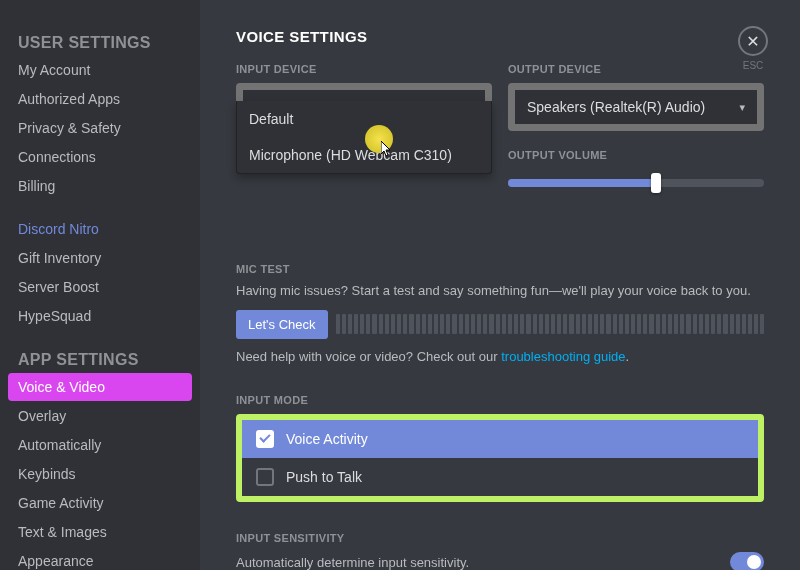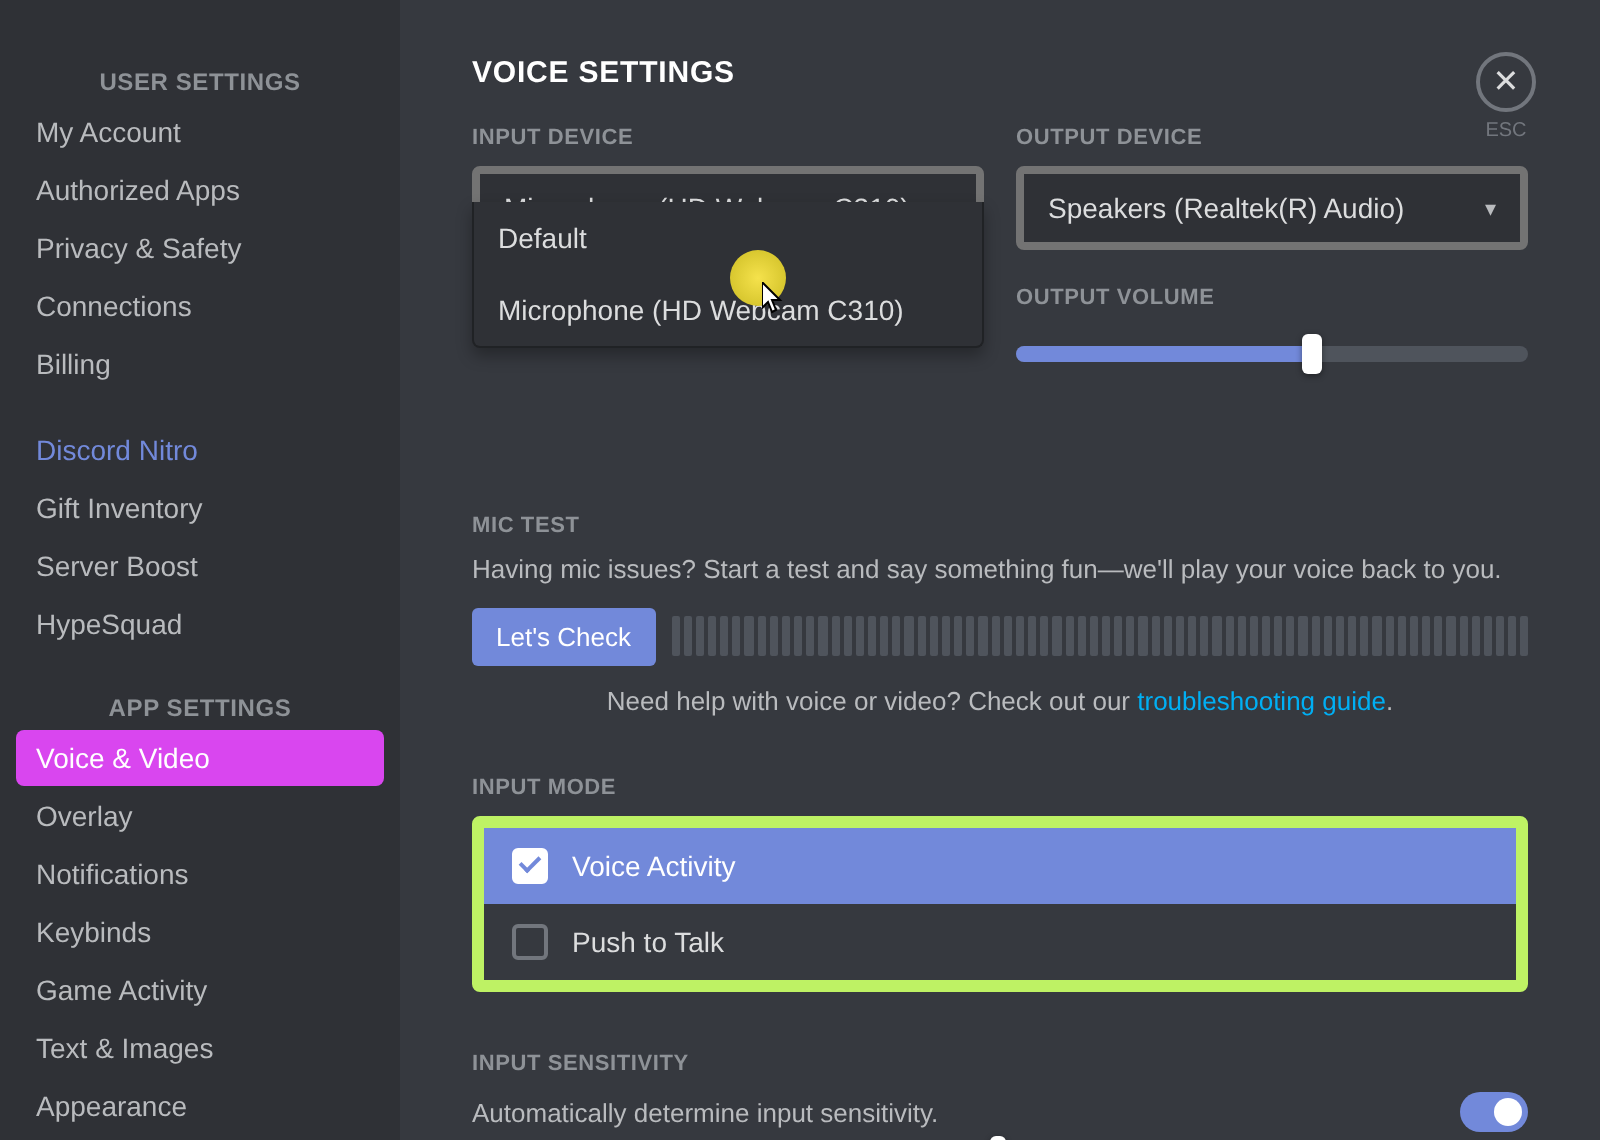--- a/index.html
+++ b/index.html
@@ -1,47 +1,47 @@
 <!DOCTYPE html>
 <html><head>
 <meta charset="utf-8">
 <style>
   * { margin:0; padding:0; box-sizing:border-box; font-family:-apple-system,"Segoe UI",Helvetica,Arial,sans-serif; }
   body { background:#36393f; color:#dcddde; width:800px; height:570px; overflow:hidden; display:flex; font-size:14px; }
   
   .sidebar { width:200px; background:#2f3136; padding:28px 8px 10px 8px; overflow-y:auto; }
-  .side-heading { font-size:12px; font-weight:700; color:#8e9297; letter-spacing:.3px; padding:6px 10px 4px; text-transform:uppercase;text-align:center; }
+  .side-heading { font-size:16px; font-weight:700; color:#8e9297; letter-spacing:.3px; padding:6px 10px 4px; text-transform:uppercase; }
   .side-item { padding:6px 10px; border-radius:4px; color:#b9bbbe; font-size:14px; cursor:pointer; margin-bottom:1px; }
   .side-item.active { background:#d946ef; color:#fff; }
   .side-item.nitro { color:#7289da; }
   .side-spacer { height:14px; }
   
   .main { flex:1; padding:28px 36px 10px 36px; overflow-y:auto; position:relative; }
   .close { position:absolute; top:26px; right:32px; text-align:center; }
   .close-btn { width:30px; height:30px; border:2px solid #72767d; border-radius:50%; display:flex; align-items:center; justify-content:center; font-size:16px; color:#dcddde; cursor:pointer; }
   .close-lbl { font-size:10px; color:#72767d; margin-top:4px; }
   h2 { font-size:15px; font-weight:700; color:#fff; letter-spacing:.4px; margin-bottom:18px; }
   .label { font-size:11px; font-weight:700; color:#8e9297; letter-spacing:.3px; margin-bottom:8px; text-transform:uppercase; }
   .row { display:flex; gap:16px; }
   .col { flex:1; min-width:0; position:relative; }
-  .select { background:#2f3136; border:4px solid #737373; border-radius:4px; padding:9px 12px; font-size:14px; color:#dcddde; display:flex; align-items:center; justify-content:space-between; cursor:pointer; }
+  .select { background:#2f3136; border:7px solid #737373; border-radius:4px; padding:9px 12px; font-size:14px; color:#dcddde; display:flex; align-items:center; justify-content:space-between; cursor:pointer; }
   .chev { font-size:11px; color:#b9bbbe; }
   .dropdown { position:absolute; left:0; right:0; top:38px; background:#2f3136; border:1px solid #202225; border-top:none; border-radius:0 0 4px 4px; z-index:5; box-shadow:0 4px 8px rgba(0,0,0,.3); }
   .dd-item { padding:10px 12px; font-size:14px; color:#dcddde; cursor:pointer; position:relative; }
   .cursor-dot { position:absolute; width:28px; height:28px; border-radius:50%; background:radial-gradient(circle,#f5e24c 0%,#d8c72f 70%,rgba(0,0,0,0) 100%); top:24px; left:128px; pointer-events:none; z-index:10; }
   .cursor-arrow { position:absolute; top:40px; left:144px; z-index:11; pointer-events:none; }
   .slider { position:relative; height:8px; background:#4f545c; border-radius:4px; margin-top:18px; }
   .slider-fill { position:absolute; left:0; height:100%; background:#7289da; border-radius:4px; }
   .slider-thumb { position:absolute; width:10px; height:20px; background:#fff; border-radius:3px; top:-6px; box-shadow:0 1px 3px rgba(0,0,0,.4); }
   .desc { font-size:13px; color:#b9bbbe; margin-bottom:10px; line-height:1.3; }
   .mictest-row { display:flex; align-items:center; gap:8px; margin-bottom:10px; }
   .btn-check { background:#7289da; color:#fff; font-size:13px; font-weight:500; padding:7px 12px; border-radius:3px; cursor:pointer; }
   .meter { flex:1; height:20px; display:flex; gap:2px; }
   .meter div { flex:1; background:#4f545c; border-radius:1px; }
-  .help { font-size:13px; color:#b9bbbe;text-align:center; }
+  .help { font-size:13px; color:#b9bbbe; }
   .help a { color:#00aff4; text-decoration:none; }
   .section { margin-top:30px; }
   .radio-card { border:6px solid #bef264; border-radius:4px; overflow:hidden; }
   .radio-opt { display:flex; align-items:center; gap:12px; padding:10px 14px; cursor:pointer; font-size:14px; }
   .radio-opt.sel { background:#7289da; color:#fff; }
   .radio-opt .box { width:18px; height:18px; border-radius:3px; border:2px solid #72767d; display:flex; align-items:center; justify-content:center; }
   .radio-opt.sel .box { background:#fff; border-color:#fff; }
   .check { width:10px; height:6px; border-left:2.5px solid #7289da; border-bottom:2.5px solid #7289da; transform:rotate(-45deg); margin-top:-3px; }
   .sens-row { display:flex; justify-content:space-between; align-items:flex-end; margin-bottom:10px; }
   .toggle { width:34px; height:20px; background:#7289da; border-radius:10px; position:relative; cursor:pointer; }
@@ -64,21 +64,21 @@
   <div class="side-item">Billing</div>
   <div class="side-spacer"></div>
   <div class="side-item nitro">Discord Nitro</div>
   <div class="side-item">Gift Inventory</div>
   <div class="side-item">Server Boost</div>
   <div class="side-item">HypeSquad</div>
   <div class="side-spacer"></div>
   <div class="side-heading">APP SETTINGS</div>
   <div class="side-item active">Voice &amp; Video</div>
   <div class="side-item">Overlay</div>
-  <div class="side-item">Notifications</div>
+  <div class="side-item">Automatically</div>
   <div class="side-item">Keybinds</div>
   <div class="side-item">Game Activity</div>
   <div class="side-item">Text &amp; Images</div>
   <div class="side-item">Appearance</div>
   <div class="side-item">Streamer Mode</div>
 
 </div>
 
 <div class="main">
   <div class="close">

